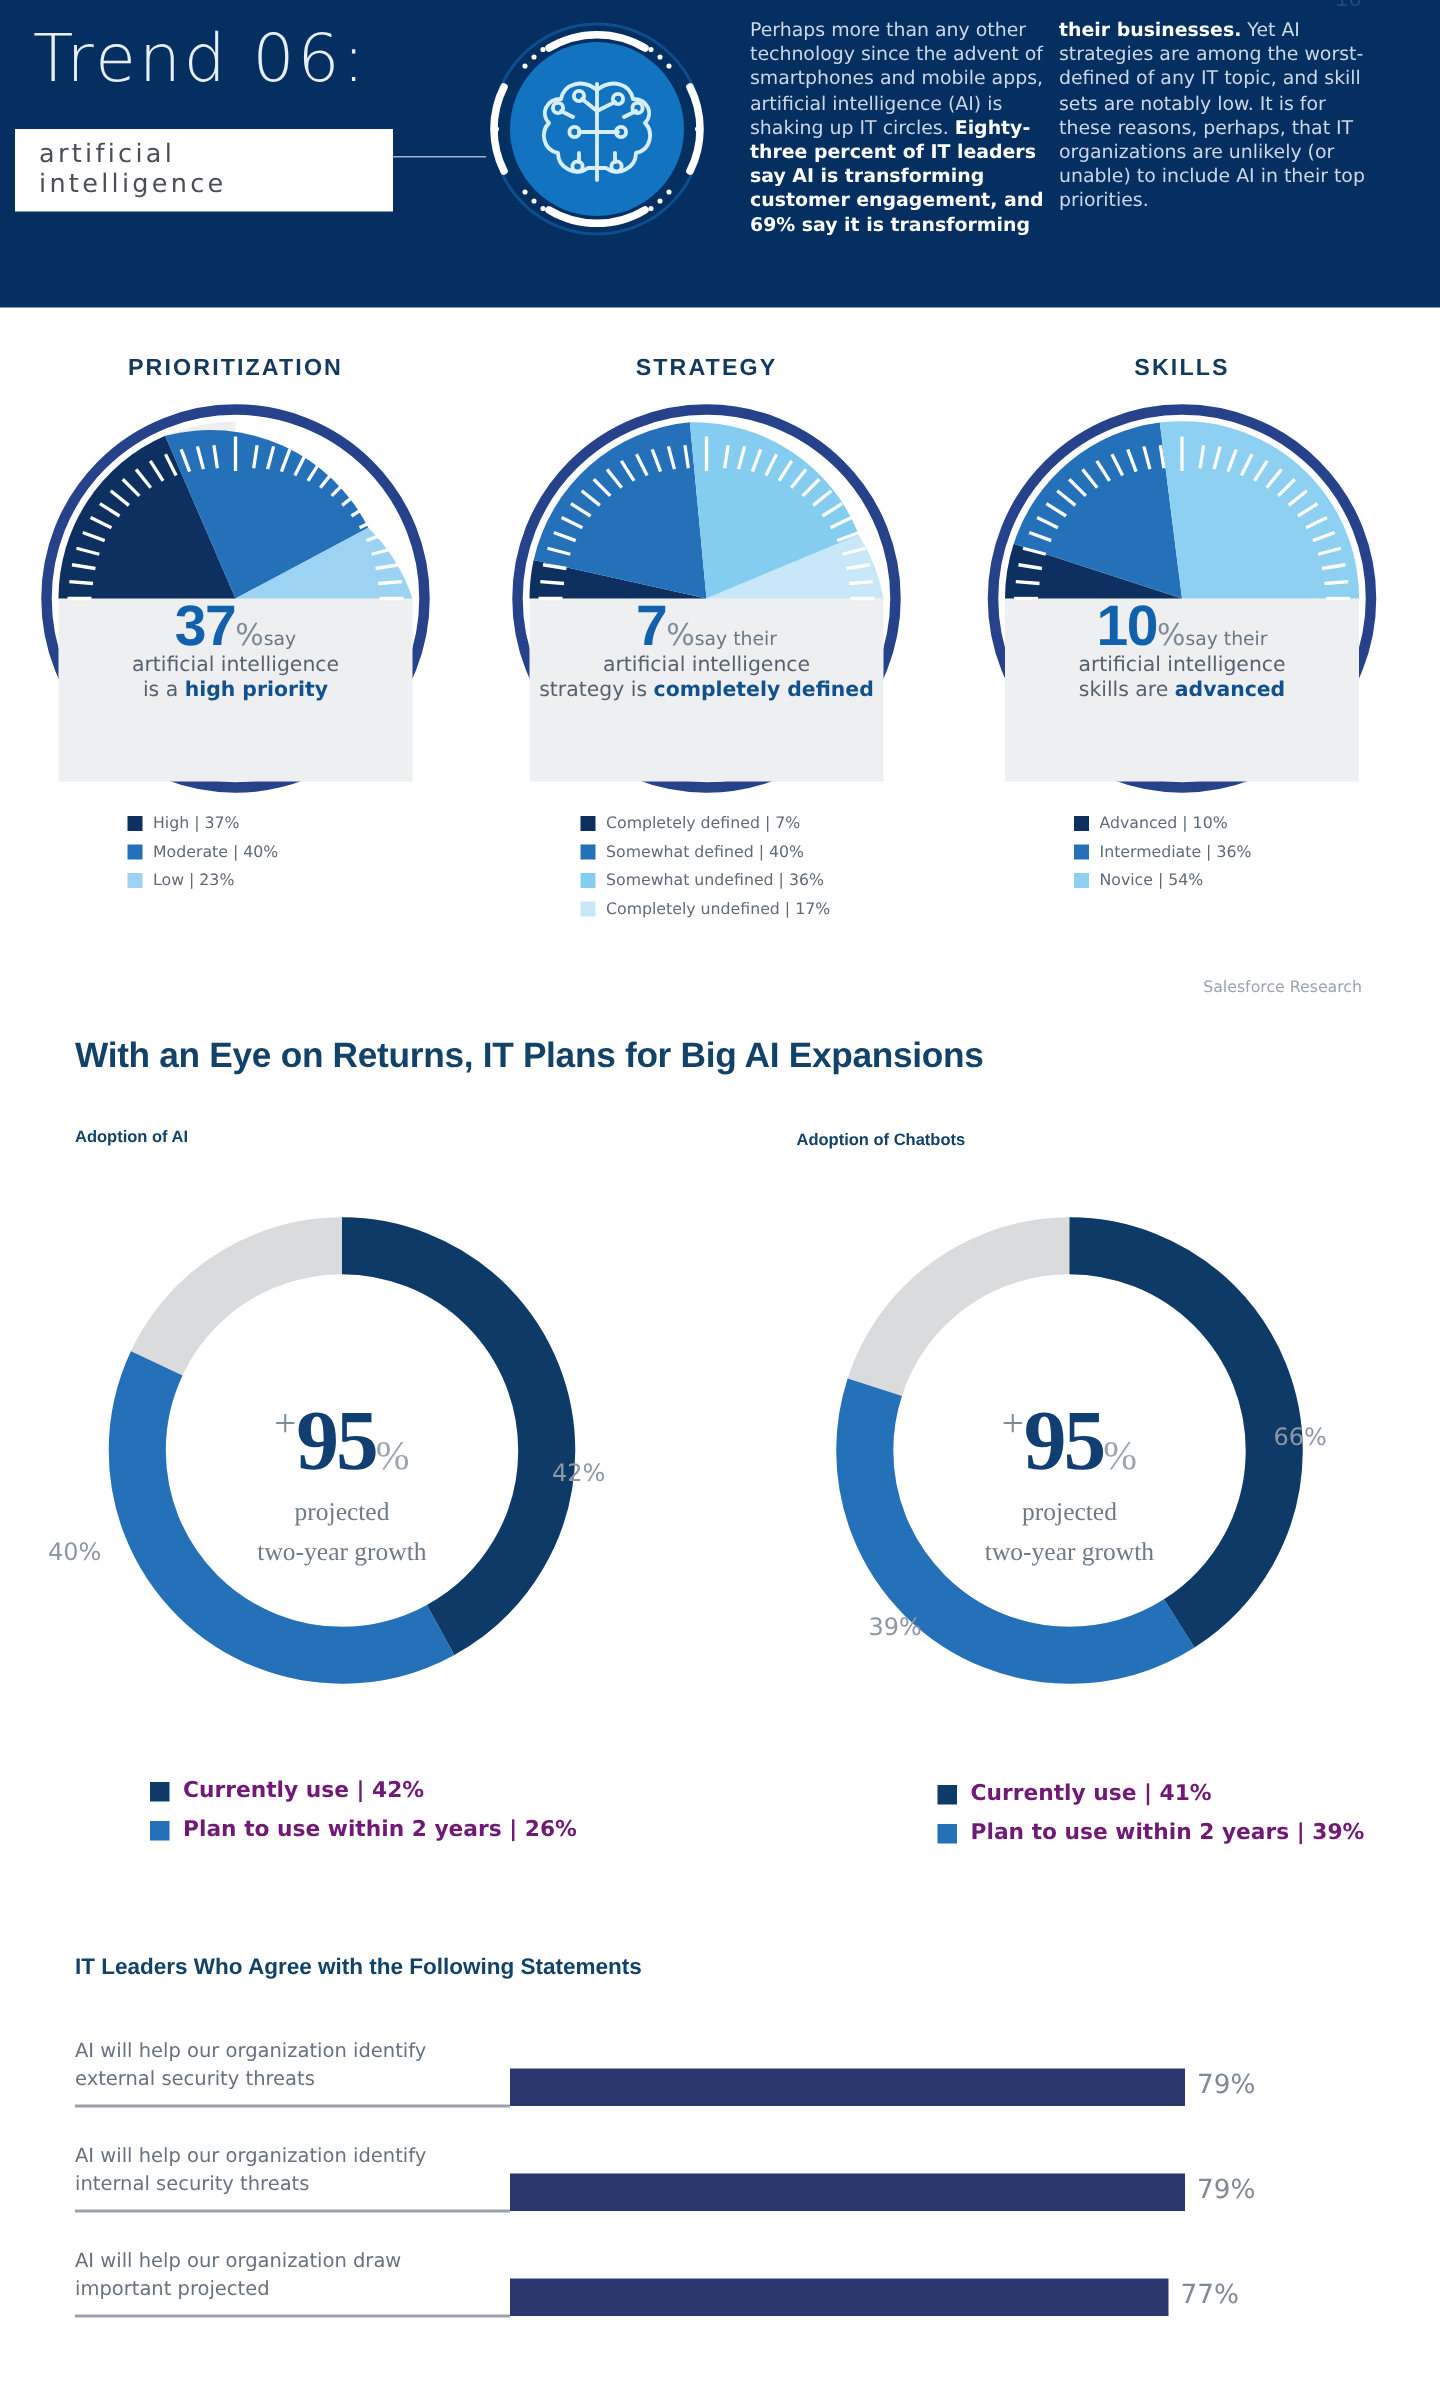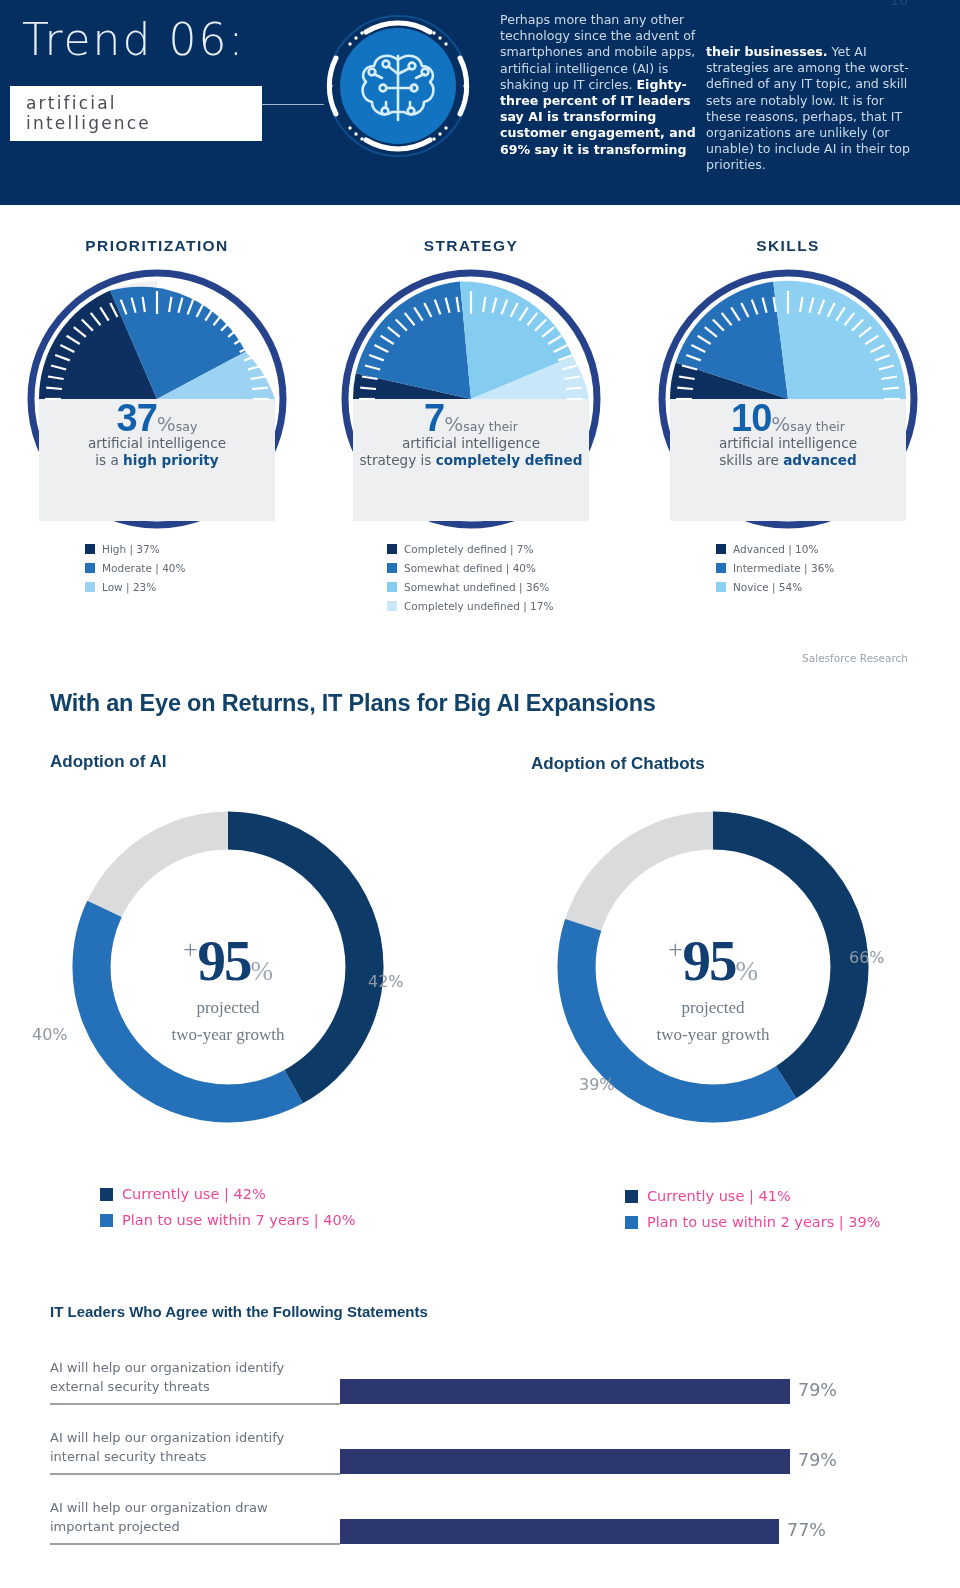--- a/index.html
+++ b/index.html
@@ -39,21 +39,21 @@
   }
   .brain-badge {
     position: absolute; left: 324px; top: 12px; width: 148px; height: 148px;
   }
   .hdr-col {
     position: absolute; top: 12px;
     font-size: 12.6px; line-height: 16.2px; color: #ccd8e6;
     font-family: "DejaVu Sans", sans-serif;
   }
   .hdr-col.c1 { left: 500px; width: 196px; }
-  .hdr-col.c2 { left: 706px; width: 208px; margin-top: 32px; }
+  .hdr-col.c2 { left: 706px; width: 208px; }
   .hdr-col b { color: #ffffff; font-weight: 700; }
 
   
   .gauge-sec { position: absolute; top: 205px; left: 0; width: 960px; }
   .gauge-block { position: absolute; top: 0; width: 320px; }
   .gauge-block.g1 { left: -3px; }
   .gauge-block.g2 { left: 311px; }
   .gauge-block.g3 { left: 628px; }
   .gauge-title {
     text-align: center; font-size: 15.5px; font-weight: 700; letter-spacing: 1.4px;
@@ -86,21 +86,21 @@
     font-family: "DejaVu Sans", sans-serif;
   }
 
   
   .sec2-title {
     position: absolute; left: 50px; top: 690px;
     font-size: 23.5px; font-weight: 700; color: #134269;
     letter-spacing: -.2px;
   }
   .donut-head {
-    position: absolute; font-size: 17px; font-weight: 700; color: #134269;
+    position: absolute; font-size: 11px; font-weight: 700; color: #134269;
   }
   .donut-head.d1 { left: 50px; top: 752px; }
   .donut-head.d2 { left: 531px; top: 754px; }
   .donut-wrap { position: absolute; width: 400px; height: 370px; }
   .donut-wrap.w1 { left: 28px; top: 785px; }
   .donut-wrap.w2 { left: 513px; top: 785px; }
   .donut-center {
     position: absolute; left: 0; top: 143px; width: 400px; text-align: center;
     font-family: Liberation Serif, serif;
   }
@@ -109,21 +109,21 @@
   .donut-sym { font-size: 27px; color: #9aa5b2; }
   .donut-sub { font-size: 17px; color: #6f7a86; line-height: 25px; margin-top: 2px; }
   .donut-lbl { position: absolute; font-size: 16px; color: #8e98a4;
     font-family: "DejaVu Sans", sans-serif; }
 
   .donut-legend { position: absolute; }
   .donut-legend.dl1 { left: 100px; top: 1186px; }
   .donut-legend.dl2 { left: 625px; top: 1188px; }
   .dlg-row { display: flex; align-items: center; margin-bottom: 10px; }
   .dlg-sw { width: 13px; height: 13px; margin-right: 9px; flex: 0 0 auto; }
-  .dlg-txt { font-size: 14.5px; color: #ec4899; font-family: "DejaVu Sans", sans-serif; }
+  .dlg-txt { font-size: 14.5px; color: #701a75; font-family: "DejaVu Sans", sans-serif; font-weight: bold; }
 
   
   .sec3-title {
     position: absolute; left: 50px; top: 1303px;
     font-size: 15px; font-weight: 700; color: #134269; text-align: right;
   }
   .bars { position: absolute; left: 50px; top: 1352px; width: 870px; }
   .bar-row { position: relative; height: 70px; }
   .bar-label {
     position: absolute; left: 0; top: 6px; width: 300px;
@@ -487,21 +487,21 @@
     <div class="donut-lbl" style="left:66px; top:290px;">39%</div>
   </div>
 
   <div class="donut-legend dl1">
     <div class="dlg-row">
       <span class="dlg-sw" style="background:#0e3a68"></span>
       <span class="dlg-txt">Currently use | 42%</span>
     </div>
     <div class="dlg-row">
       <span class="dlg-sw" style="background:#2470b9"></span>
-      <span class="dlg-txt">Plan to use within 7 years | 40%</span>
+      <span class="dlg-txt">Plan to use within 2 years | 26%</span>
     </div>
   </div>
 
   <div class="donut-legend dl2">
     <div class="dlg-row">
       <span class="dlg-sw" style="background:#0e3a68"></span>
       <span class="dlg-txt">Currently use | 41%</span>
     </div>
     <div class="dlg-row">
       <span class="dlg-sw" style="background:#2470b9"></span>

